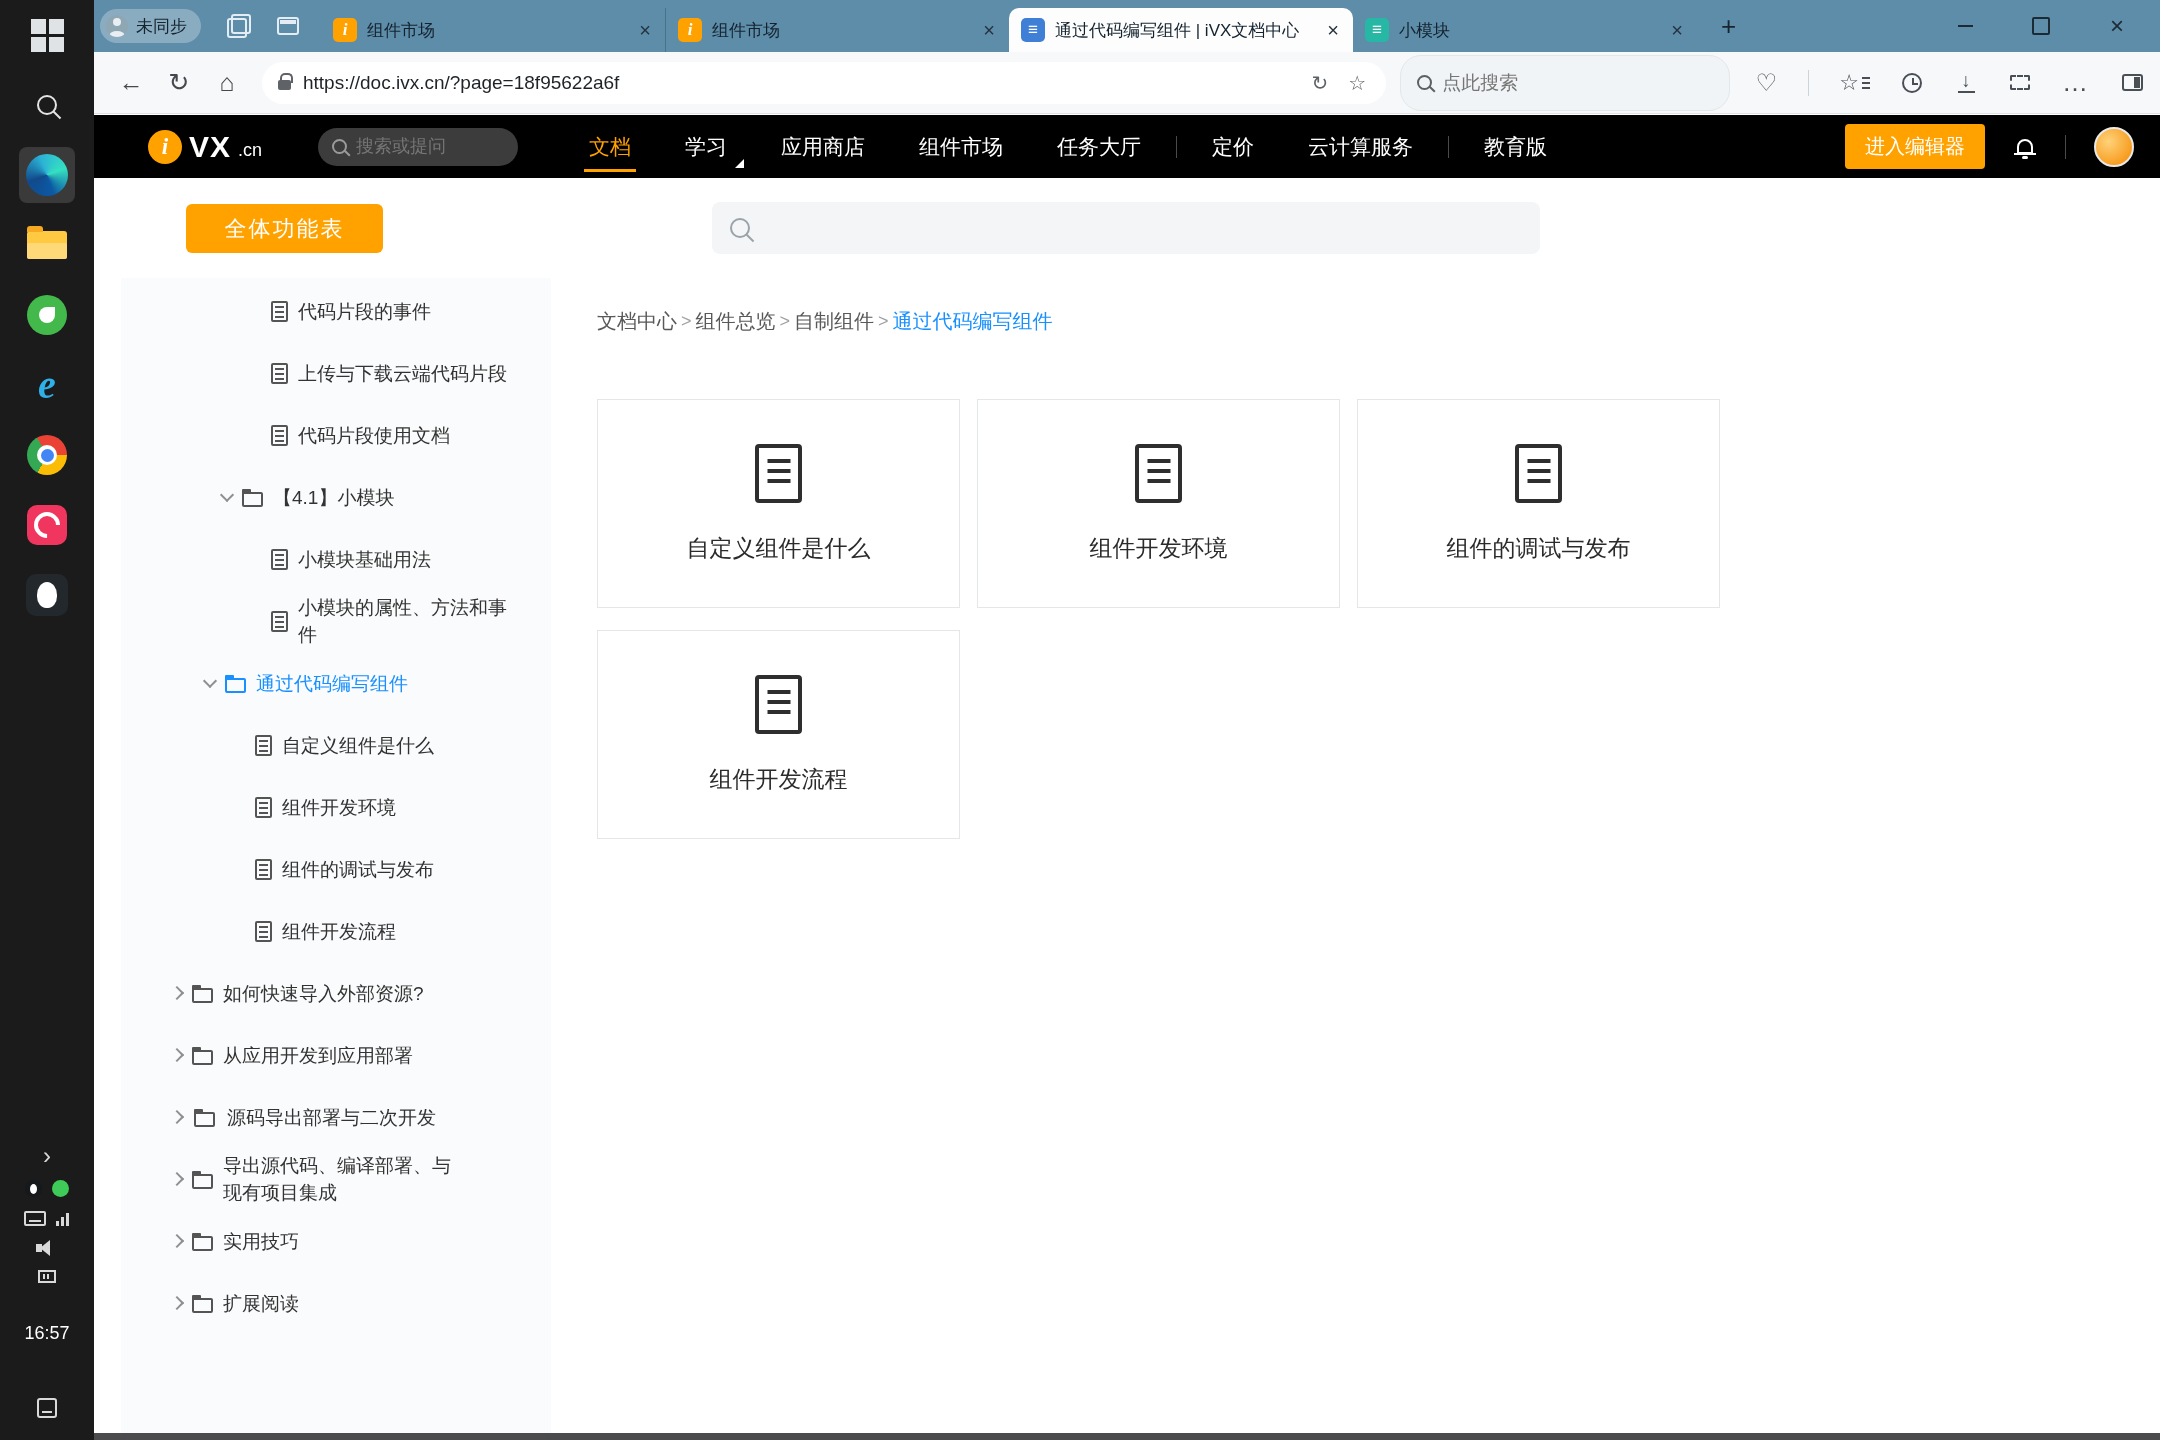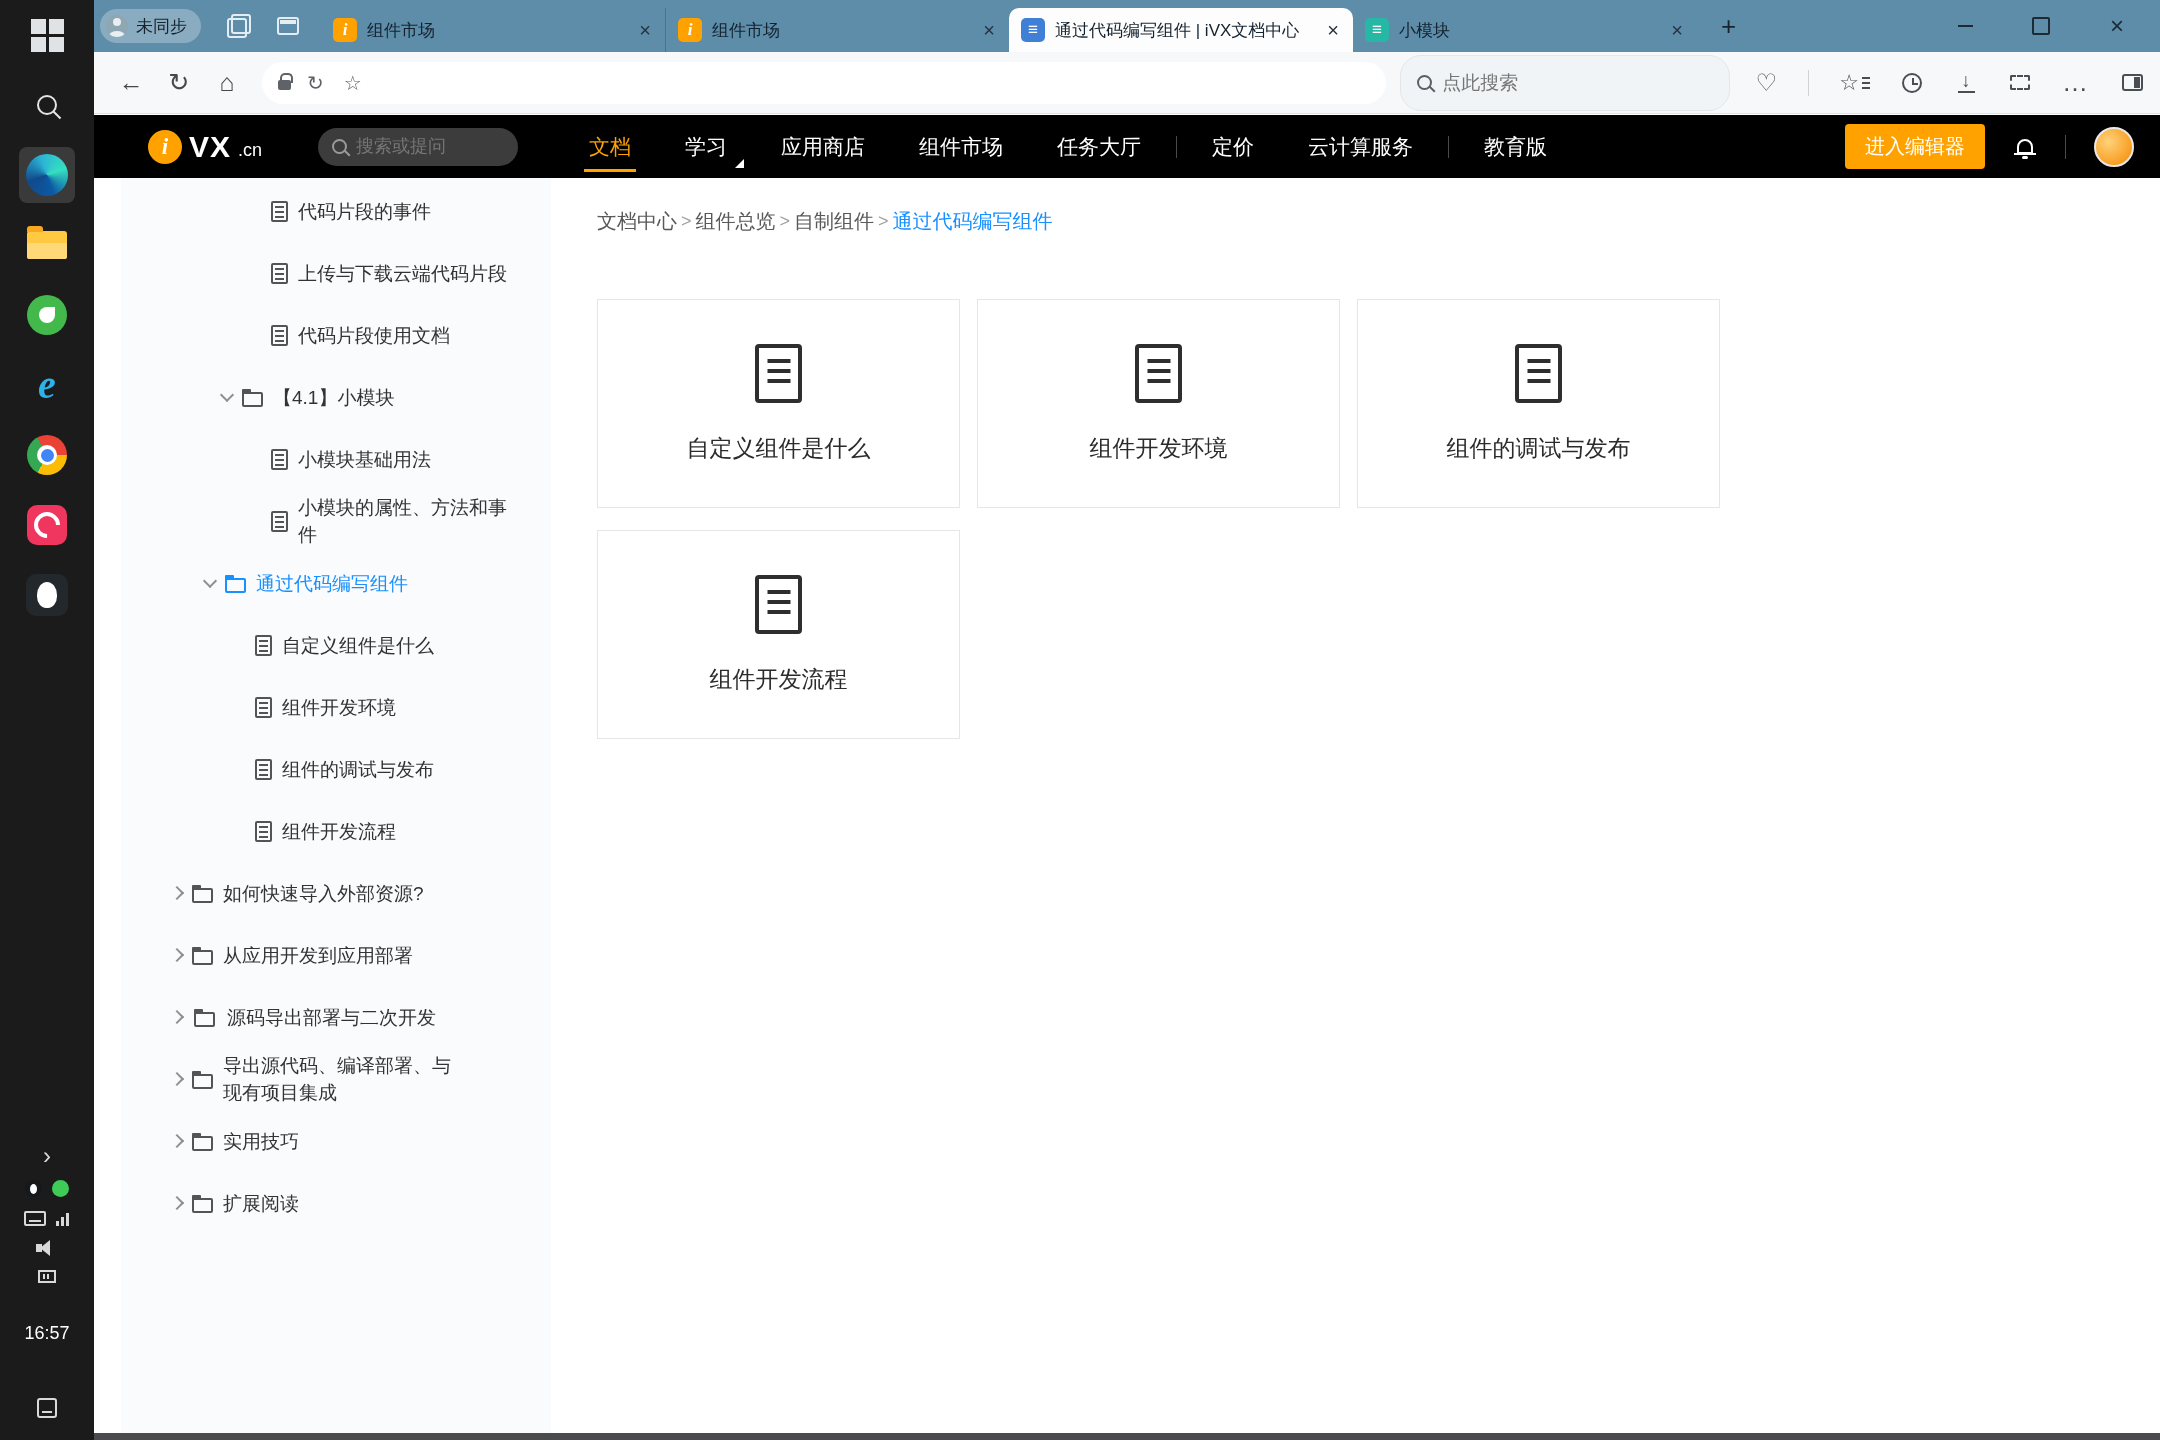--- a/index.html
+++ b/index.html
@@ -270,20 +270,21 @@
         <span class="wc" data-interactable="true">×</span>
       </div>
     </div>
 
     <div class="toolbar" data-interactable="false">
       <span class="tool-btn" data-interactable="true">←</span>
       <span class="tool-btn" data-interactable="true">↻</span>
       <span class="tool-btn" data-interactable="true">⌂</span>
       <div class="addr" data-interactable="true">
         <span class="lock" data-interactable="true"></span>
+        <span class="url" data-interactable="false">https://doc.ivx.cn/?page=18f95622a6f</span>
         <span class="addr-ic" data-interactable="true">↻</span>
         <span class="addr-ic" data-interactable="true">☆</span>
       </div>
       <div class="tool-search" data-interactable="true">
         <span class="mag" data-interactable="false"></span>
         <input data-interactable="true" placeholder="点此搜索" style="">
       </div>
       <div class="tool-icons">
         <span class="ti heart" data-interactable="true">♡</span>
         <span class="tdiv" data-interactable="false"></span>
@@ -354,20 +355,27 @@
             </span>
           </nav>
         <div class="hdr-right">
           <span class="editor-btn" data-interactable="true">进入编辑器</span>
           <span class="bell" data-interactable="true"></span>
           <span class="hdiv" data-interactable="false"></span>
           <span class="hdr-avatar" data-interactable="true"></span>
         </div>
       </header>
 
+      <div class="subheader" data-interactable="false">
+        <div class="features-btn" data-interactable="true">全体功能表</div>
+        <div class="doc-search" data-interactable="true">
+          <span class="mag big" data-interactable="false"></span>
+          <input data-interactable="true" style="">
+        </div>
+      </div>
 
       <div class="content" data-interactable="false">
         <nav class="sidebar" id="sidebar" data-interactable="false">
             <div class="side-item" data-interactable="true" style="padding-left: 150px;">
               <span class="dicon" data-interactable="false"></span>
               <span class="lbl d" data-interactable="false">代码片段的事件</span>
             </div>
             <div class="side-item" data-interactable="true" style="padding-left: 150px;">
               <span class="dicon" data-interactable="false"></span>
               <span class="lbl d" data-interactable="false">上传与下载云端代码片段</span>

